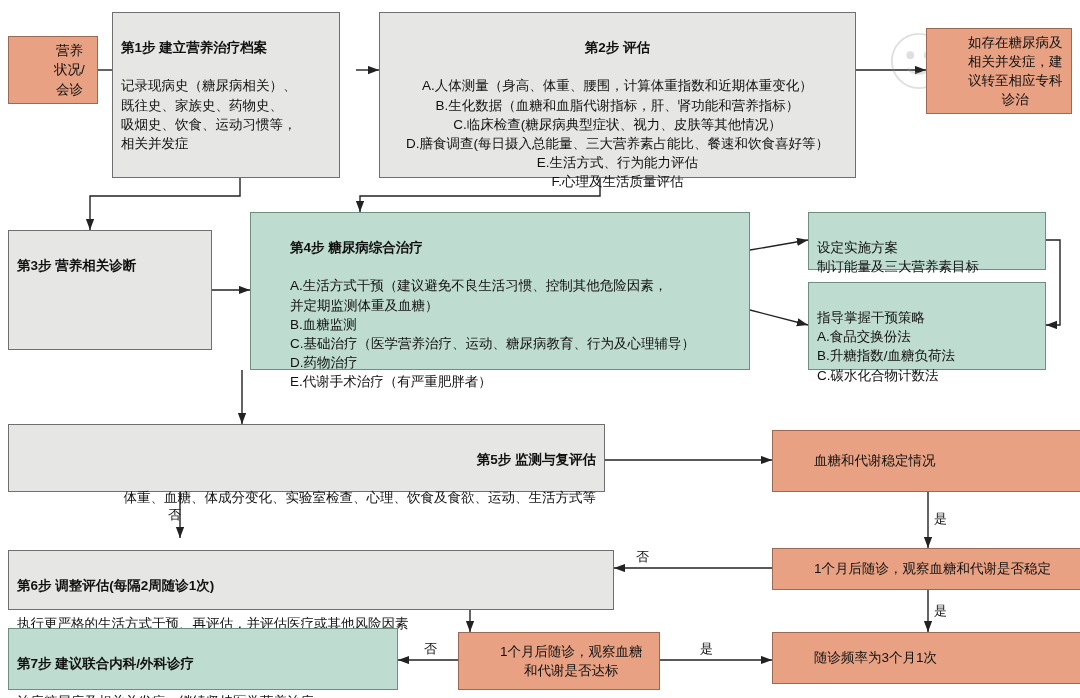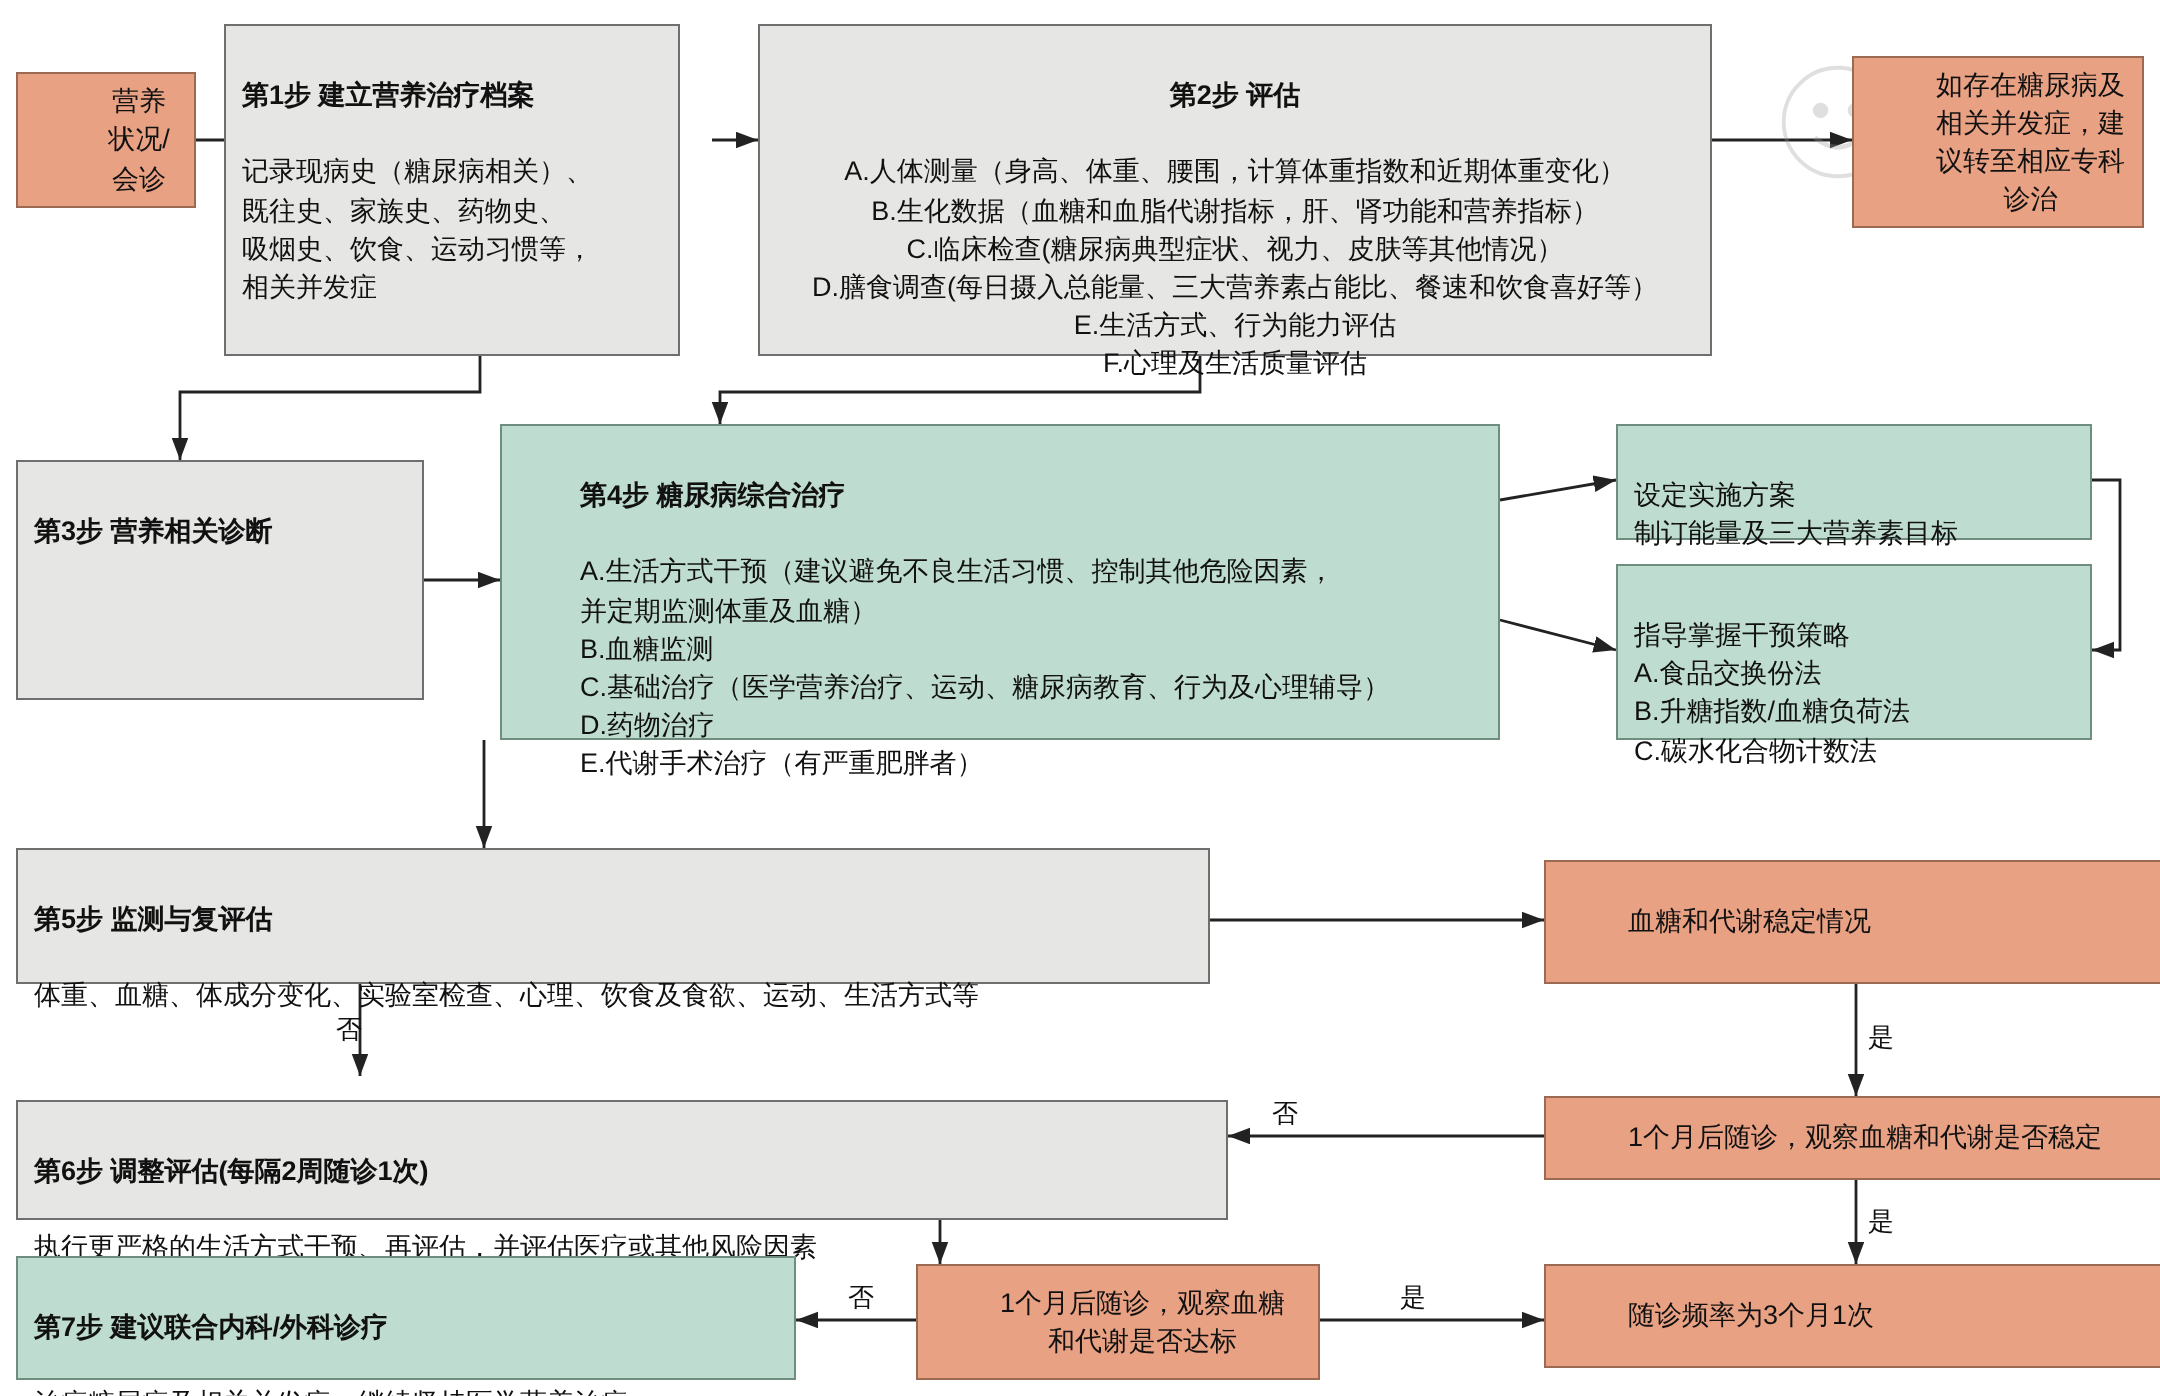--- a/index.html
+++ b/index.html
@@ -182,21 +182,21 @@
 A.食品交换份法
 B.升糖指数/血糖负荷法
 C.碳水化合物计数法</div>
   </div>
 
   <div class="node teal" style="left:808px; top:212px; width:238px; height:58px;">
     <div>设定实施方案
 制订能量及三大营养素目标</div>
   </div>
 
-  <div class="node grey" style="left:8px; top:424px; width:597px; height:68px;">
+  <div class="node grey" style="left:8px; top:424px; width:597px; height:68px;text-align:right;">
     <div class="title">第5步  监测与复评估</div>
     <div>体重、血糖、体成分变化、实验室检查、心理、饮食及食欲、运动、生活方式等</div>
   </div>
 
   <div class="node salmon center" style="left:772px; top:430px; width:312px; height:62px;">
     <span>血糖和代谢稳定情况</span>
   </div>
 
   <div class="node grey" style="left:8px; top:538px; width:606px; height:60px;margin-top:12px;">
     <div class="title">第6步  调整评估(每隔2周随诊1次)</div>

